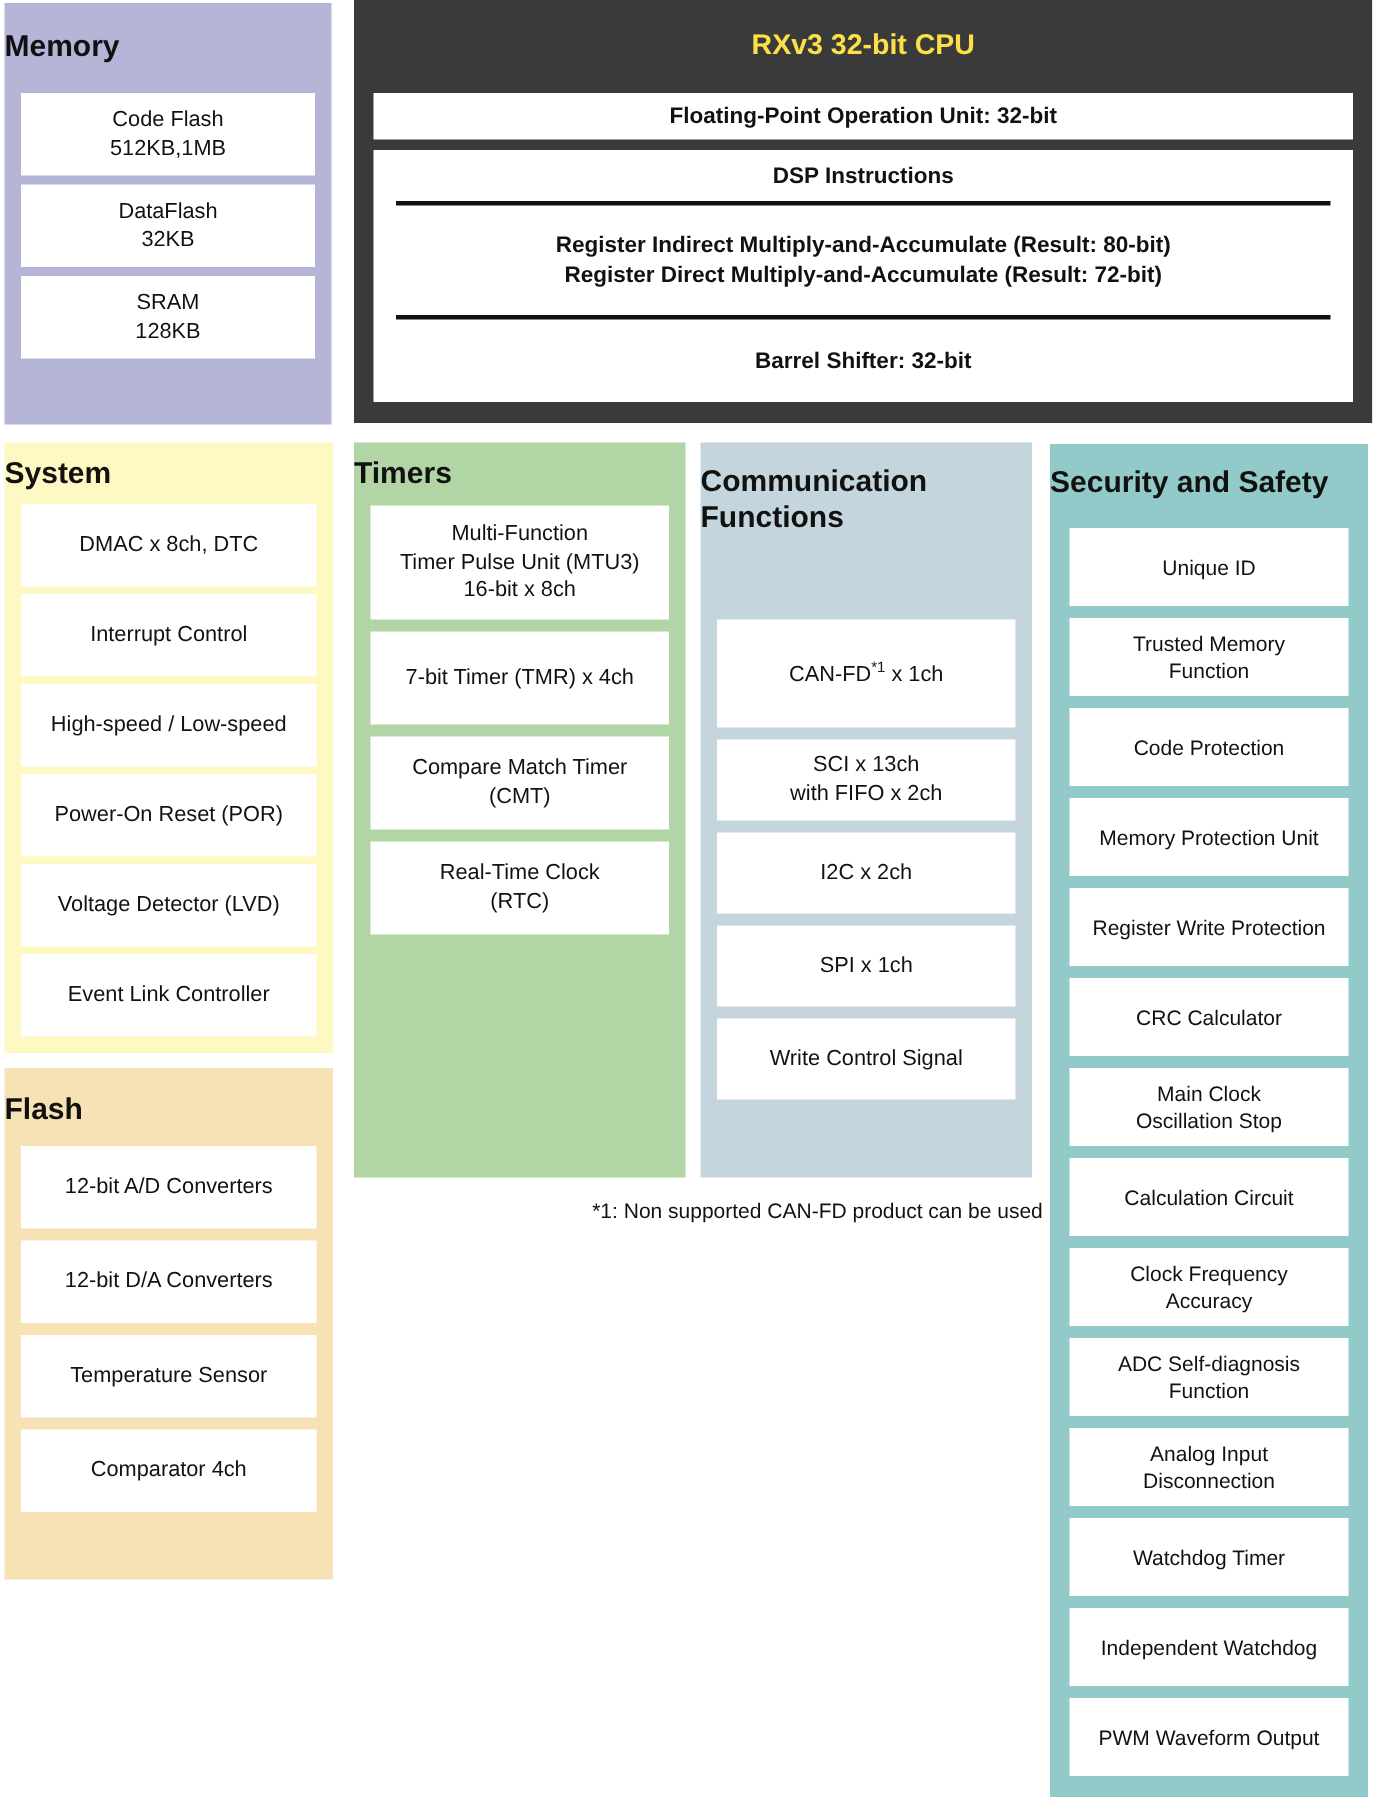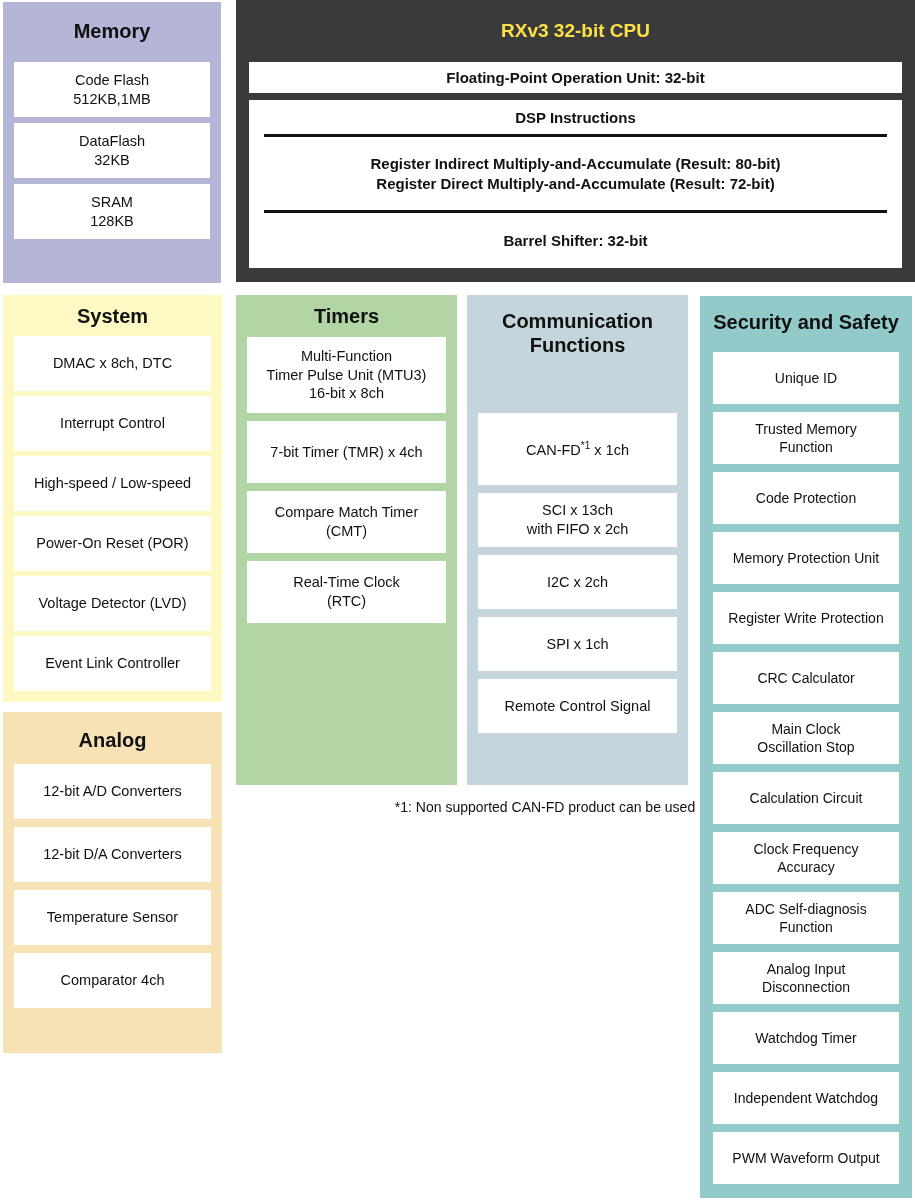--- a/index.html
+++ b/index.html
@@ -14,21 +14,20 @@
   .panel {
     position: absolute;
     box-sizing: border-box;
     display: flex;
     flex-direction: column;
   }
   .panel h2 {
     font-size: 20px;
     line-height: 24px;
     font-weight: bold;
-    text-align: center;
     color: #111111;
     white-space: pre-line;
   }
   .boxes {
     display: flex;
     flex-direction: column;
     padding: 0 11px;
   }
   .box {
     background: #ffffff;
@@ -166,21 +165,21 @@
       <div class="box">
           <span>Voltage Detector (LVD)</span>
         </div>
       <div class="box">
           <span>Event Link Controller</span>
         </div>
     </div>
   </section>
 
   <section class="panel analog" style="background: rgb(246, 226, 181);">
-    <h2>Analog</h2>
+    <h2>Flash</h2>
     <div class="boxes">
       <div class="box">
           <span>12-bit A/D Converters</span>
         </div>
       <div class="box">
           <span>12-bit D/A Converters</span>
         </div>
       <div class="box">
           <span>Temperature Sensor</span>
         </div>
@@ -223,21 +222,21 @@
           <span>SCI x 13ch
 with FIFO x 2ch</span>
         </div>
       <div class="box">
           <span>I2C x 2ch</span>
         </div>
       <div class="box">
           <span>SPI x 1ch</span>
         </div>
       <div class="box">
-          <span>Remote Control Signal</span>
+          <span>Write Control Signal</span>
         </div>
     </div>
   </section>
 
   <section class="panel security" style="background: rgb(146, 202, 202);">
     <h2>Security and Safety</h2>
     <div class="boxes">
       <div class="box">
           <span>Unique ID</span>
         </div>

